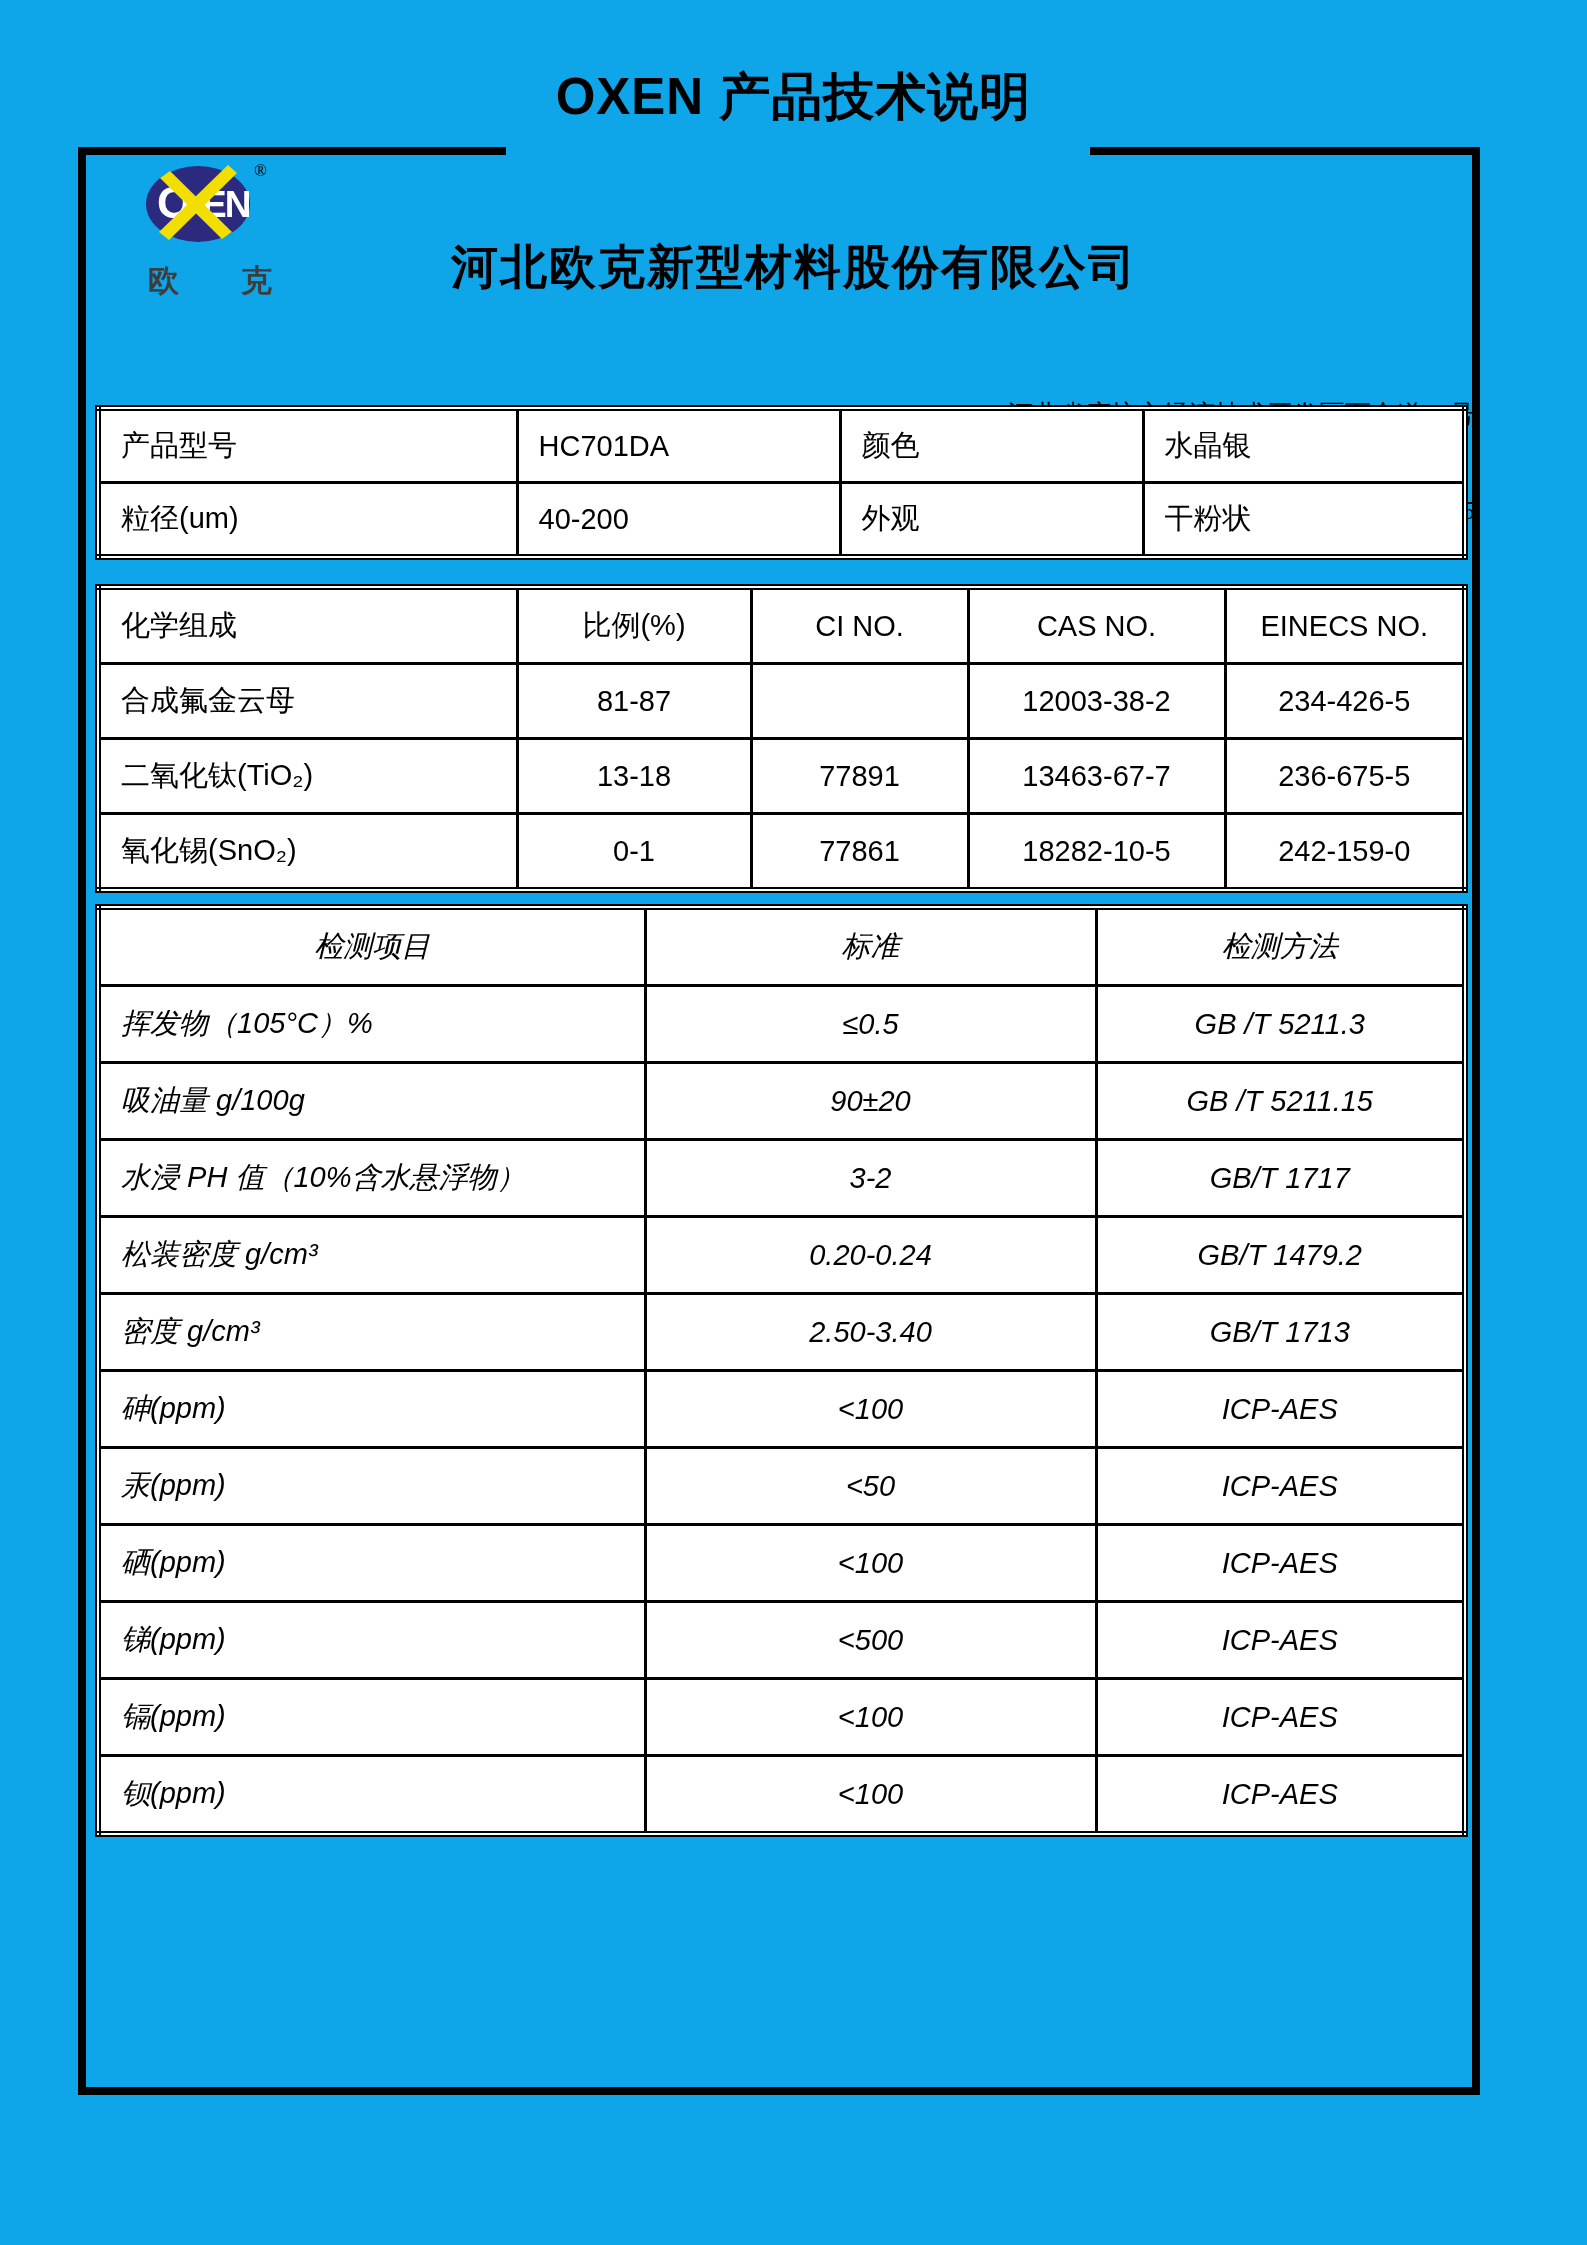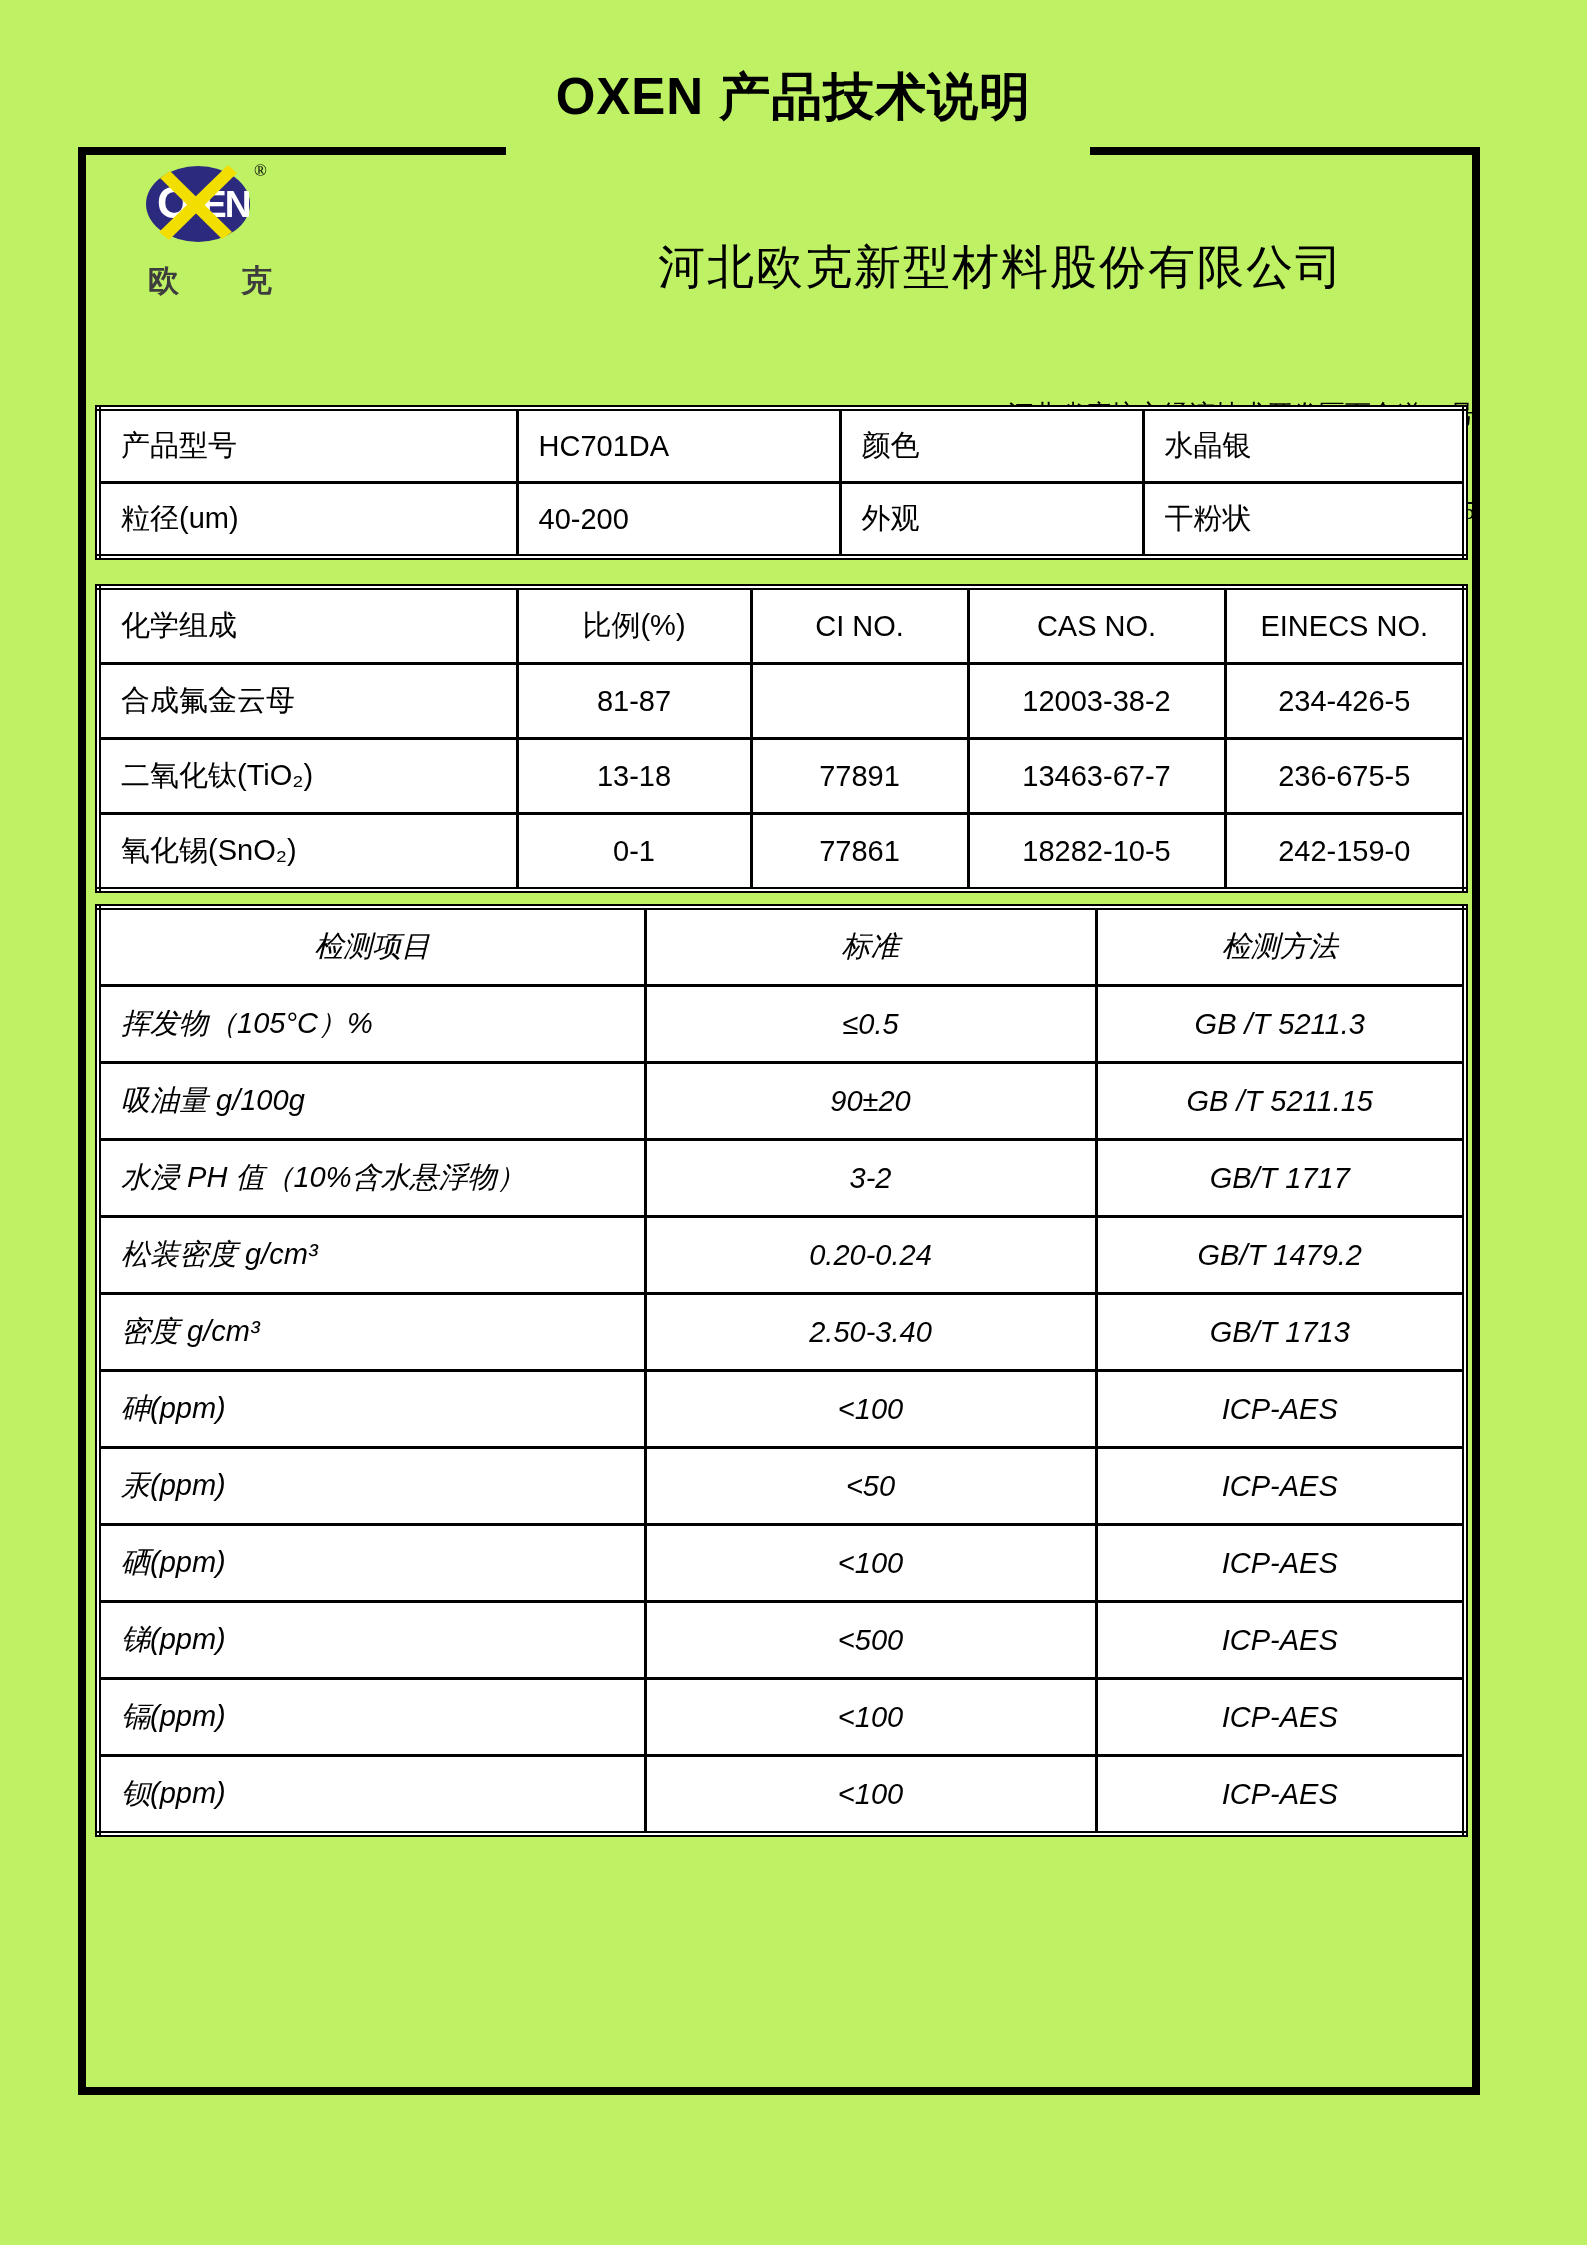--- a/index.html
+++ b/index.html
@@ -1,18 +1,18 @@
 <!DOCTYPE html>
 <html><head>
 <meta charset="utf-8">
 <style>
   html,body { margin:0; padding:0; background:#888; }
   .page {
     position:relative; width:1587px; height:2245px;
-    margin:0 auto; background:#bef264; color:#000;
+    margin:0 auto; background:#0ea5e9; color:#000;
     font-family:"Liberation Sans", sans-serif; overflow:hidden;
   }
   .title {
     position:absolute; top:63px; left:0; width:100%; margin:0;
     text-align:center; font-family:"Liberation Sans",sans-serif;
     font-weight:bold; font-size:51px; letter-spacing:1px; color:#000;
   }
   .bar { position:absolute; background:#000; }
   .rule-left   { left:78px;  top:147px;  width:428px;  height:8px; }
   .rule-right  { left:1090px;top:147px;  width:390px;  height:8px; }
@@ -23,22 +23,22 @@
   .logo { position:absolute; left:146px; top:160px; width:128px; }
   .logo-o  { font-family:"Liberation Sans",sans-serif; font-weight:bold; font-size:44px; }
   .logo-en { font-family:"Liberation Sans",sans-serif; font-weight:bold; font-size:37px; letter-spacing:-2px; }
   .logo-r  { font-family:"Liberation Serif",serif; font-size:17px; }
   .logo-cn {
     display:flex; justify-content:space-between; padding:0 2px; margin-top:4px;
     font-weight:bold; font-size:31px; color:#3d3d3d;
   }
 
   .company {
-    position:absolute; top:236px; left:244px; width:1100px; text-align:right;
-    font-family:"Liberation Serif",serif; font-size:47px; letter-spacing:2px; white-space:nowrap;
+    position:absolute; top:236px; left:244px; width:1100px; text-align:center;
+    font-family:"Liberation Serif",serif; font-size:47px; letter-spacing:2px; white-space:nowrap;font-weight:bold;
   }
   .contact {
     position:absolute; top:336px; right:112px; text-align:right;
     font-family:"Liberation Serif",serif; font-size:26px; line-height:1.22;
     white-space:pre; color:#000;
   }
 
   table.t {
     position:absolute; left:95px; width:1367px; table-layout:fixed;
     border-collapse:collapse; background:#fff;

